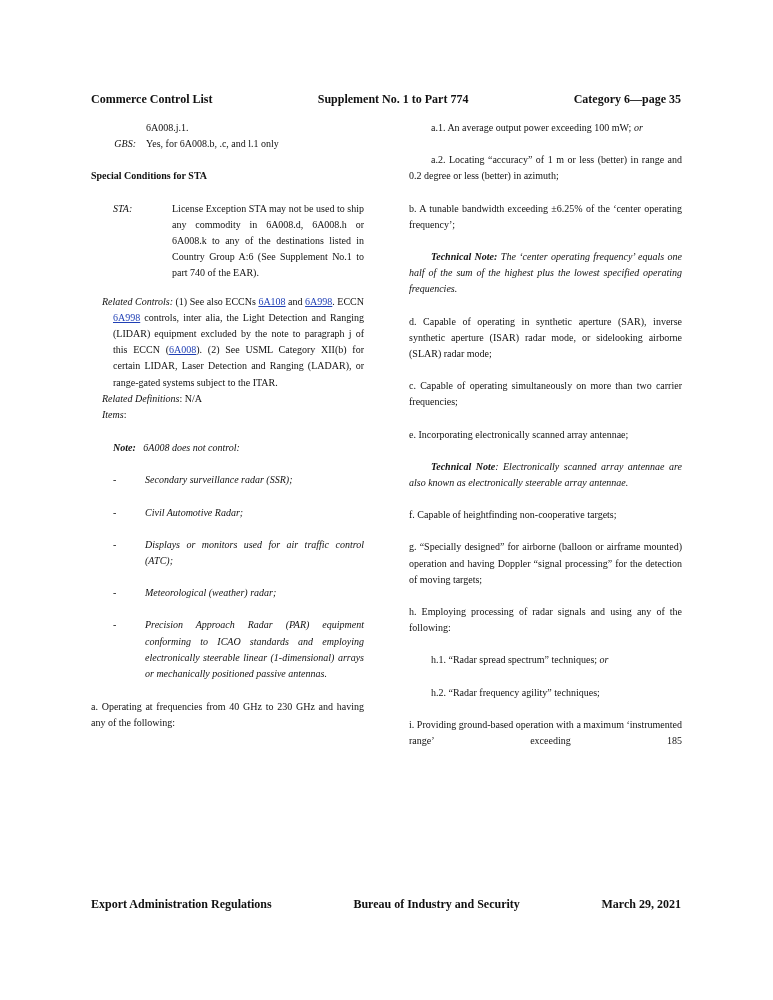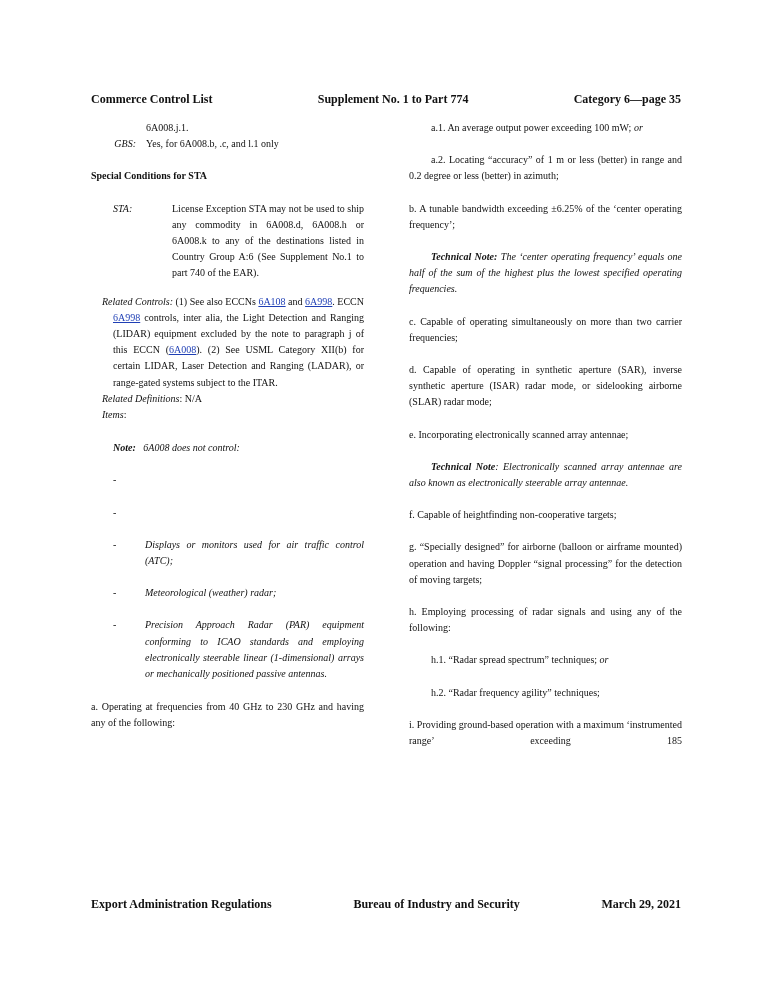--- a/index.html
+++ b/index.html
@@ -55,23 +55,25 @@
   <div style="margin-top:12px;padding-left:22px;text-indent:-11px;padding-left:22px">
     <p class="j"><span class="i">Related Controls:</span><span> (1) See also ECCNs </span><a>6A108</a><span> and </span><a>6A998</a><span>. ECCN </span><a>6A998</a><span> controls, inter alia, the Light Detection and Ranging (LIDAR) equipment excluded by the note to paragraph j of this ECCN (</span><a>6A008</a><span>).  (2) See USML Category XII(b) for certain LIDAR, Laser Detection and Ranging (LADAR), or range-gated systems subject to the ITAR.</span></p>
   </div>
   <p style="padding-left:11px"><span class="i">Related Definitions</span><span>: N/A</span></p>
   <p style="padding-left:11px"><span class="i">Items</span><span>:</span></p>
 
   <p style="margin-top:17px;padding-left:22px"><span class="b i">Note:</span>&nbsp;&nbsp; <span class="i">6A008 does not control:</span></p>
 
   <div class="bullet">
     <span class="dash">-</span>
+    <span class="bt">Secondary surveillance radar (SSR);</span>
   </div>
   <div class="bullet">
     <span class="dash">-</span>
+    <span class="bt">Civil Automotive Radar;</span>
   </div>
   <div class="bullet">
     <span class="dash">-</span>
     <span class="bt" style="text-align-last:left">Displays or monitors used for air traffic control (ATC);</span>
   </div>
   <div class="bullet">
     <span class="dash">-</span>
     <span class="bt">Meteorological (weather) radar;</span>
   </div>
   <div class="bullet">
@@ -80,22 +82,22 @@
   </div>
 
   <p class="gap j" style="margin-top:17px">a. Operating at frequencies from 40 GHz to 230 GHz and having any of the following:</p>
 </div>
 
 <div class="col right">
   <p class="ind j"><span>a.1. An average output power exceeding 100 mW; </span><span class="i">or</span></p>
   <p class="ind j gap">a.2. Locating “accuracy” of 1 m or less (better) in range and 0.2 degree or less (better) in azimuth;</p>
   <p class="j gap">b. A tunable bandwidth exceeding ±6.25% of the ‘center operating frequency’;</p>
   <p class="ind j gap i"><span class="b">Technical Note:</span><span>  The ‘center operating frequency’ equals one half of the sum of the highest plus the lowest specified operating frequencies.</span></p>
+  <p class="j gap">d. Capable of operating in synthetic aperture (SAR), inverse synthetic aperture (ISAR) radar mode, or sidelooking  airborne (SLAR) radar mode;</p>
   <p class="j gap">c. Capable of operating simultaneously on more than two carrier frequencies;</p>
-  <p class="j gap">d. Capable of operating in synthetic aperture (SAR), inverse synthetic aperture (ISAR) radar mode, or sidelooking  airborne (SLAR) radar mode;</p>
   <p class="j gap">e. Incorporating electronically scanned array antennae;</p>
   <p class="ind j gap i"><span class="b">Technical Note</span><span>: Electronically scanned array antennae are also known as electronically steerable array antennae.</span></p>
   <p class="j gap">f. Capable of heightfinding non-cooperative targets;</p>
   <p class="j gap">g. “Specially designed” for airborne (balloon or airframe mounted) operation and having Doppler “signal processing” for the detection of moving targets;</p>
   <p class="j gap">h. Employing processing of radar signals and using any of the following:</p>
   <p class="gap" style="padding-left:22px"><span>h.1. “Radar spread spectrum” techniques; </span><span class="i">or</span></p>
   <p class="gap" style="padding-left:22px">h.2. “Radar frequency agility” techniques;</p>
   <p class="j gap" style="text-align-last:justify">i. Providing ground-based operation with a maximum ‘instrumented range’ exceeding 185</p>
 </div>
 

